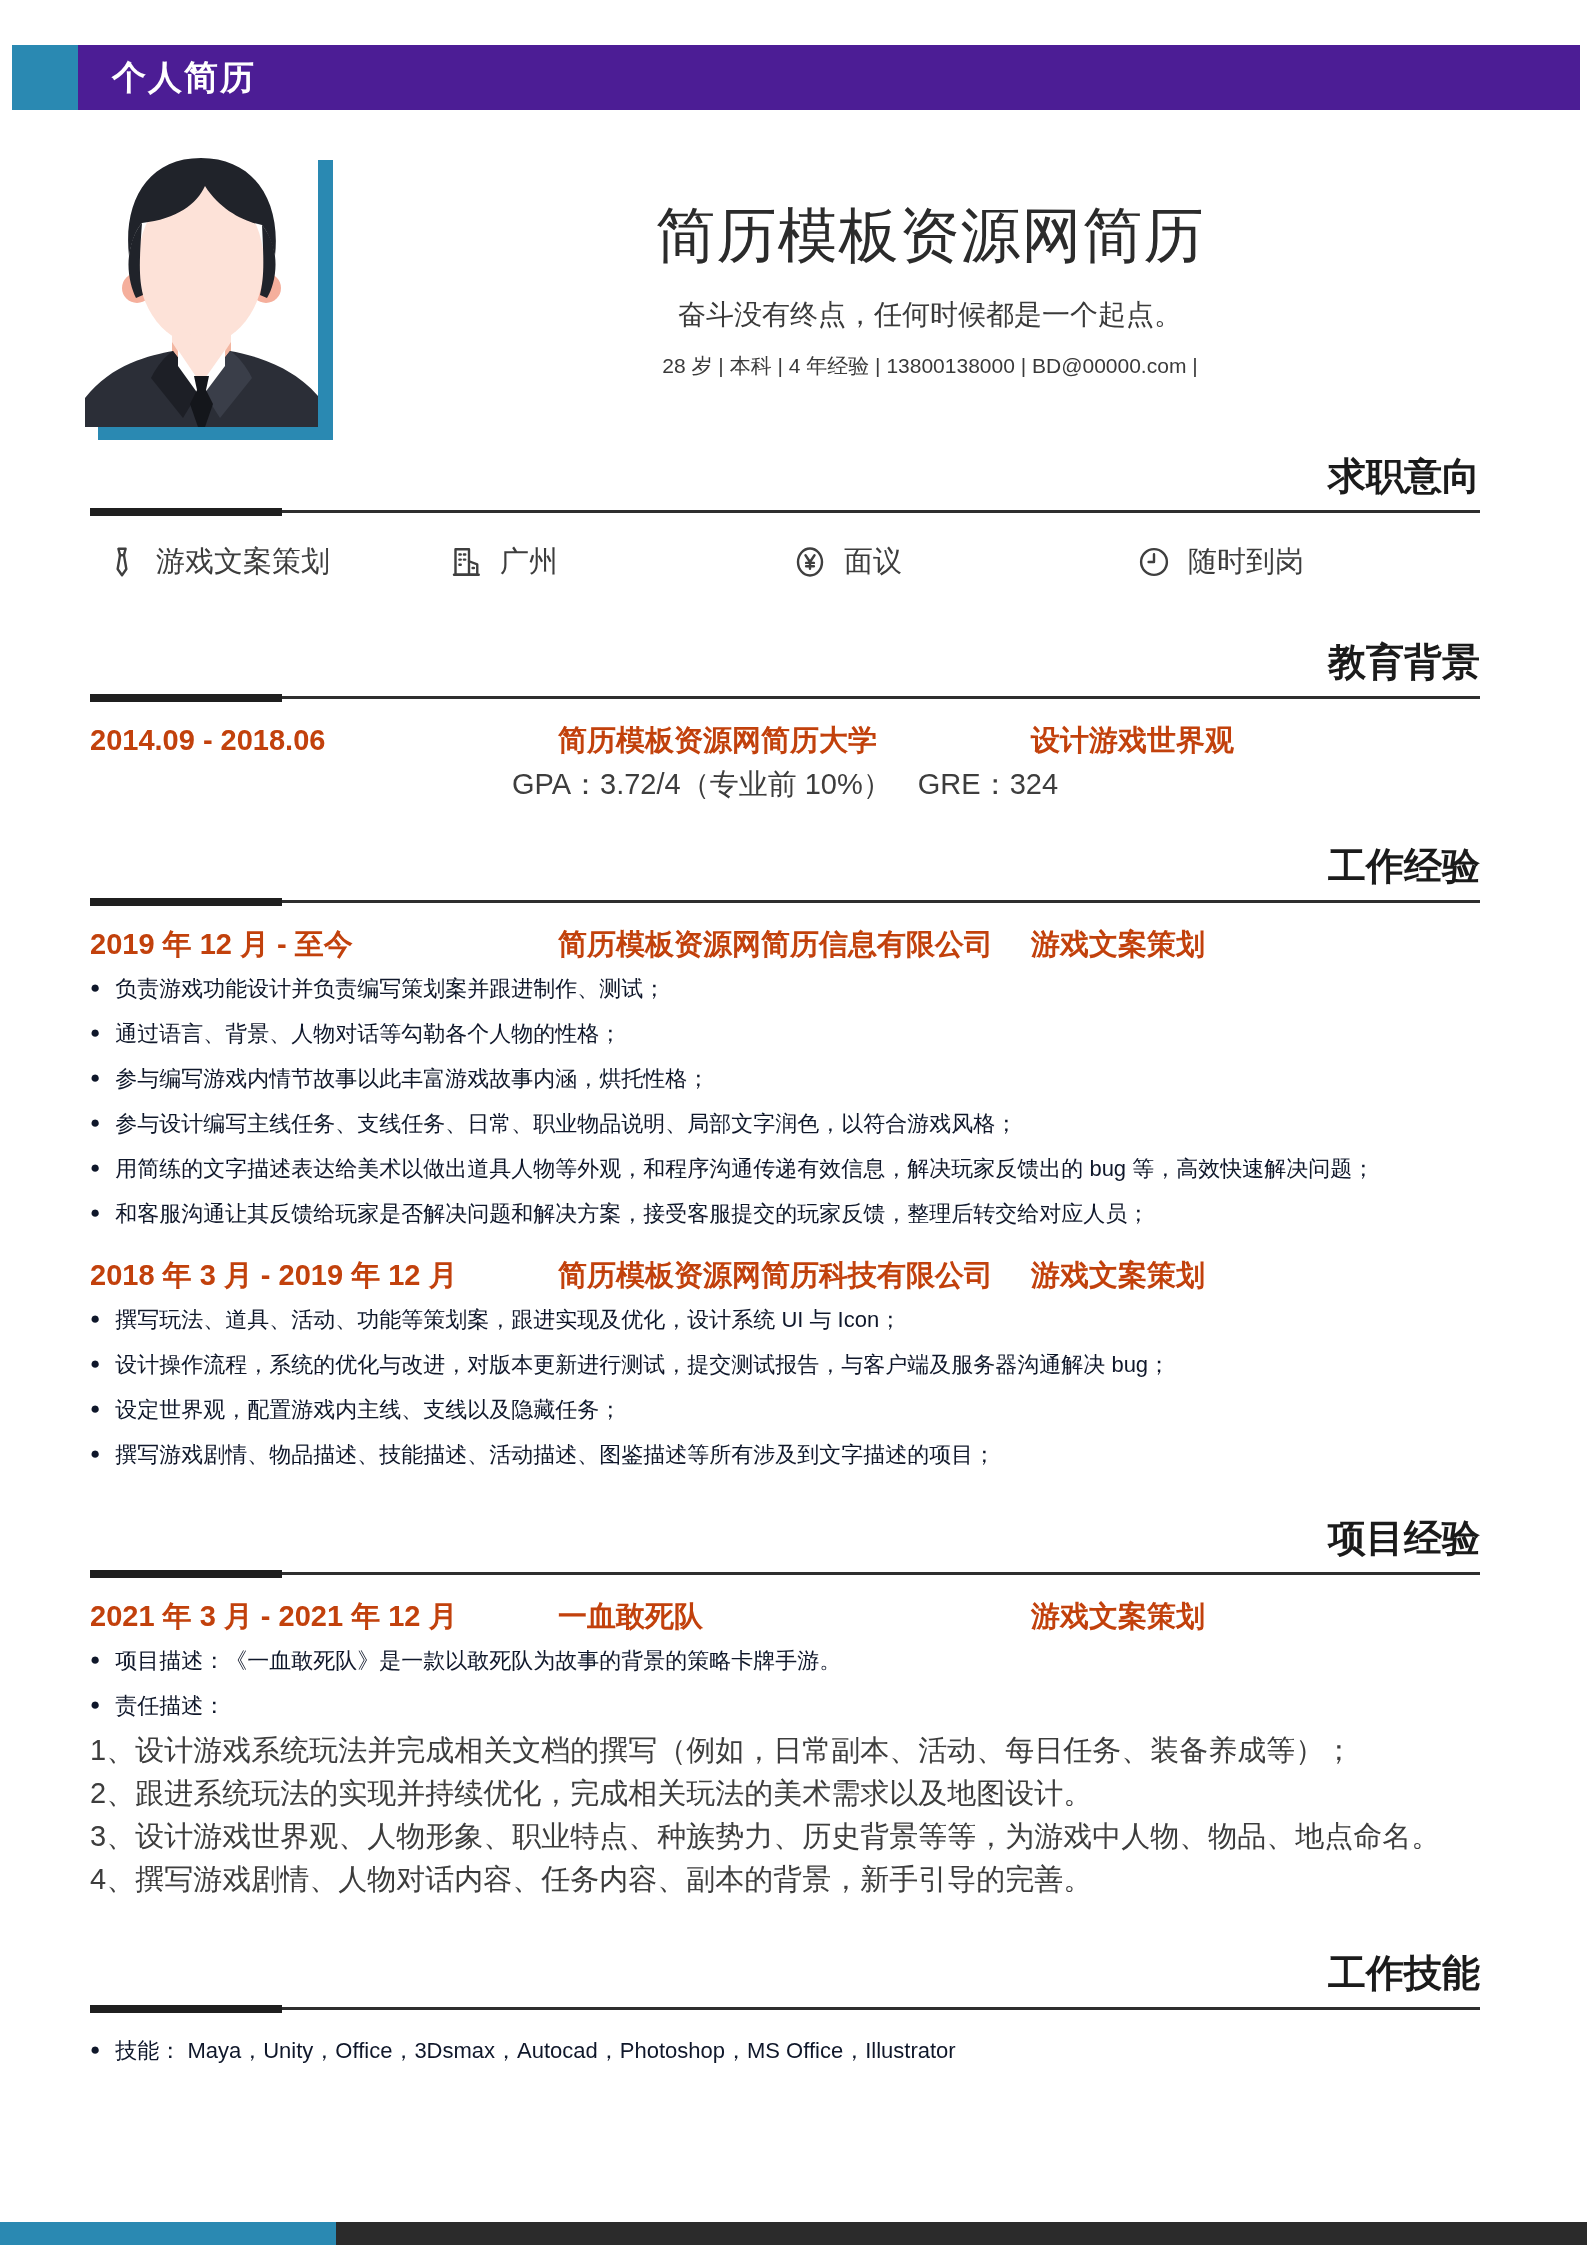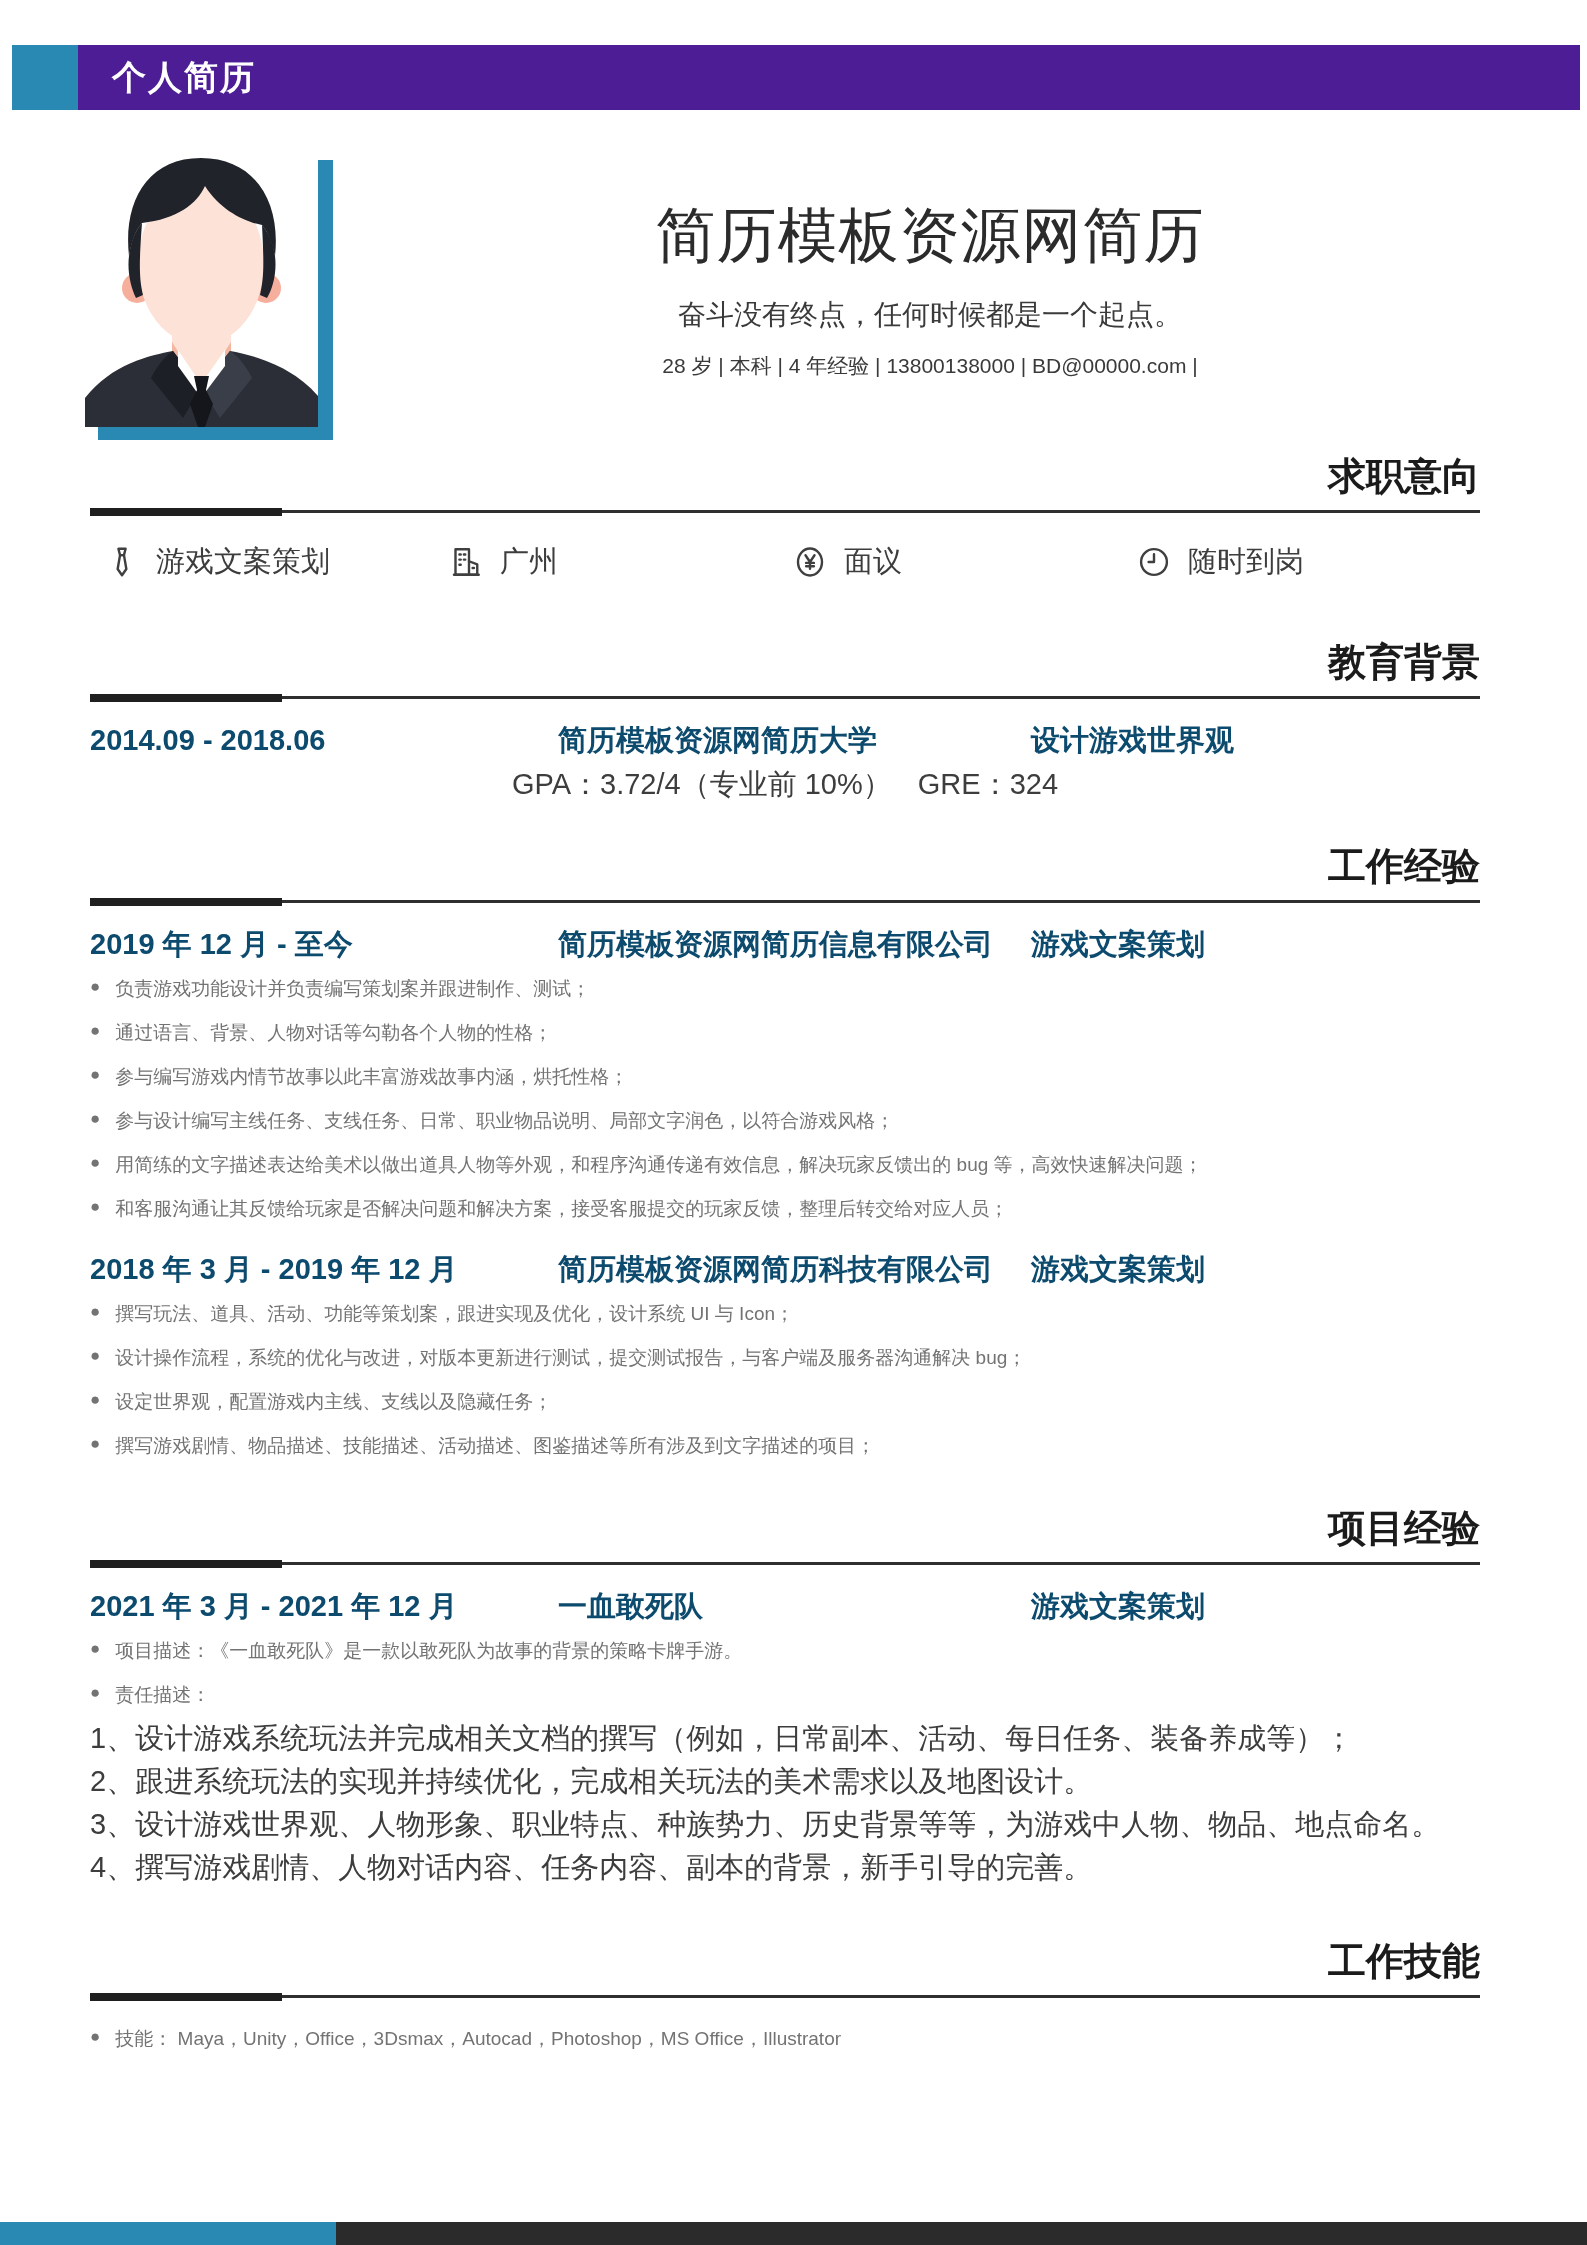--- a/index.html
+++ b/index.html
@@ -37,29 +37,29 @@
   .sec-edu{margin-bottom:36px;}
   .sec-work{margin-bottom:36px;}
   .sec-project{margin-bottom:48px;}
 
   .intent-row{display:flex;margin-top:26px;padding-left:14px;}
   .intent-item{width:354px;display:flex;align-items:center;font-size:29px;color:#3d3d3d;}
   .intent-item .ic{width:36px;height:36px;margin-right:16px;flex:0 0 auto;}
   .intent-item .ic svg{width:36px;height:36px;display:block;stroke:#3f3f3f;fill:none;
                        stroke-width:1.6;stroke-linecap:round;stroke-linejoin:round;}
 
-  .row3{display:flex;margin-top:16px;font-size:29px;font-weight:bold;color:#0c4a6e;line-height:45px;}
+  .row3{display:flex;margin-top:16px;font-size:29px;font-weight:bold;color:#c2410c;line-height:45px;}
   .row3 .c1{width:468px;flex:0 0 auto;}
   .row3 .c2{width:473px;flex:0 0 auto;}
   .row3 .c3{flex:1;}
 
   .edu-detail{display:flex;font-size:29px;line-height:43px;color:#3d3d3d;justify-content:center;}
   .edu-detail .gre{margin-left:26px;}
 
-  .bullet{font-size:19px;line-height:43px;color:#737373;text-align:justify;}
+  .bullet{font-size:22px;line-height:43px;color:#0f172a;text-align:justify;}
   .bullet::before{content:"●";font-size:17px;margin-right:15px;position:relative;top:-3px;}
   .numline{font-size:29px;line-height:43px;color:#3d3d3d;text-align:justify;}
 </style>
 </head>
 <body>
 
 <div class="page">
 
   <div class="topbar">
     <div class="topbar-accent"></div>

